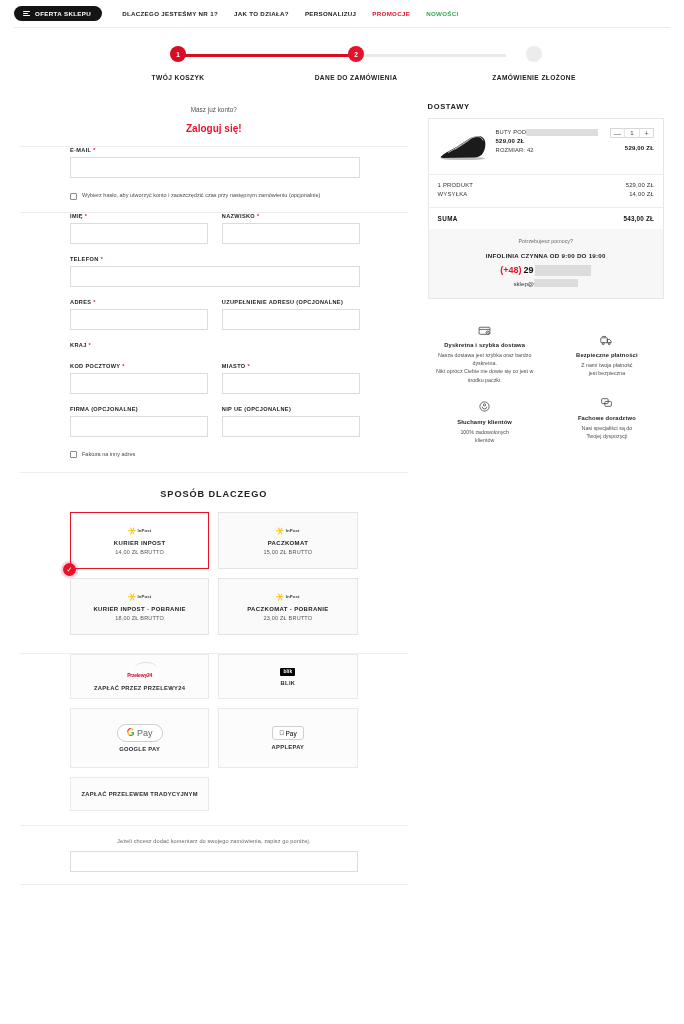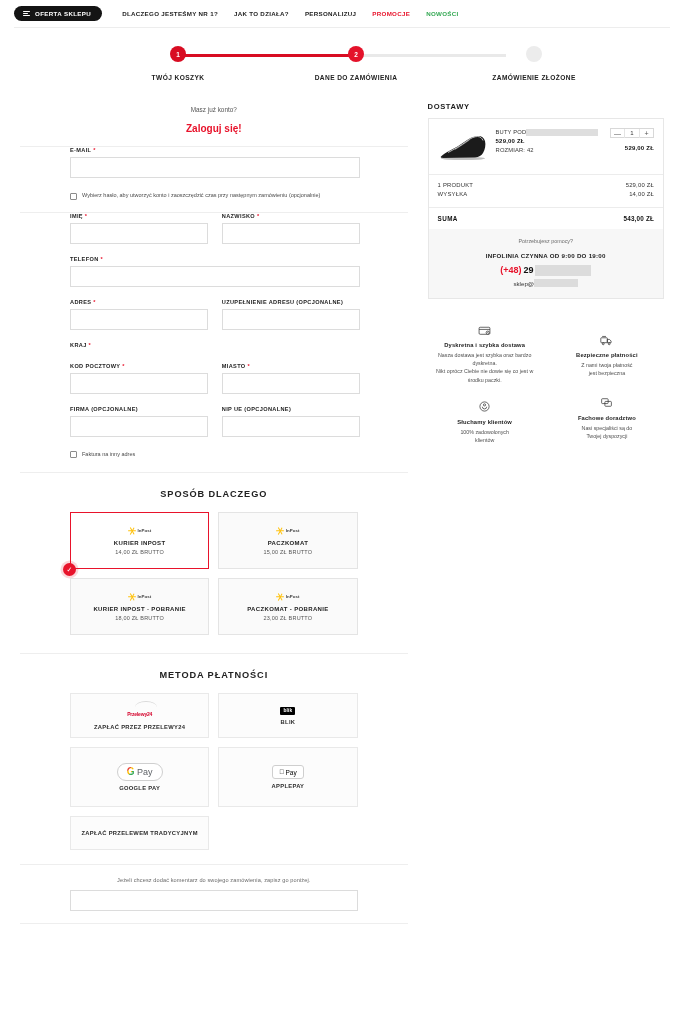--- a/index.html
+++ b/index.html
@@ -450,21 +450,20 @@
               <span class="inpost-word">InPost</span>
             </span>
           <span class="opt-name">PACZKOMAT - POBRANIE</span>
           <span class="opt-price">23,00 ZŁ BRUTTO</span>
         </div>
       </div>
 
       <div style="height:18px"></div>
       <hr class="sep">
 
-      <div class="section-title">METODA PŁATNOŚCI</div>
       <div class="cards-grid" style="grid-auto-rows:auto; gap:9px;">
         <div class="pay-card" style="height:45px">
           <span class="p24-wrap">
             <span class="p24-arc"></span>
             <span class="p24">Przelewy24</span>
           </span>
           <span class="pay-label">ZAPŁAĆ PRZEZ PRZELEWY24</span>
         </div>
         <div class="pay-card" style="height:45px">
           <span class="blik-badge">blik</span>

